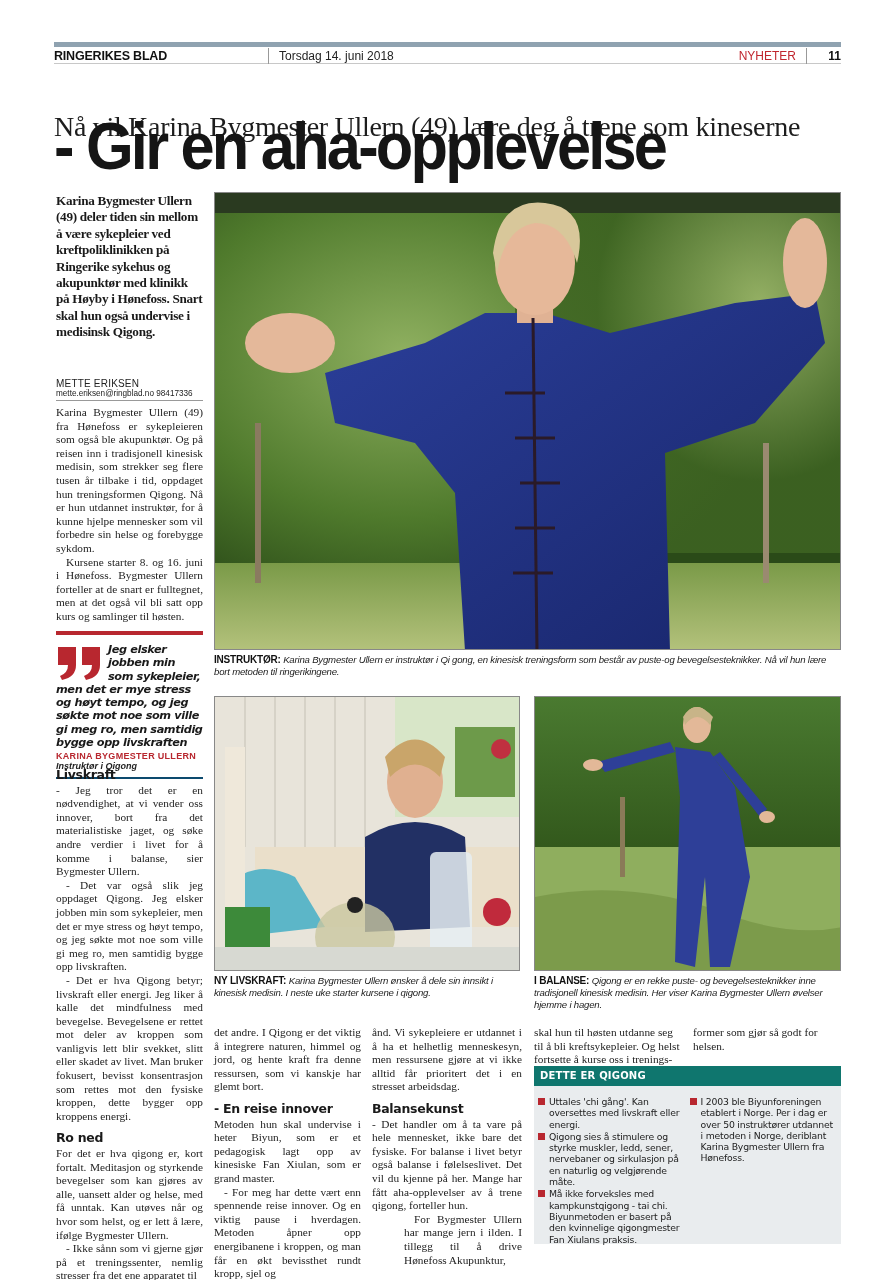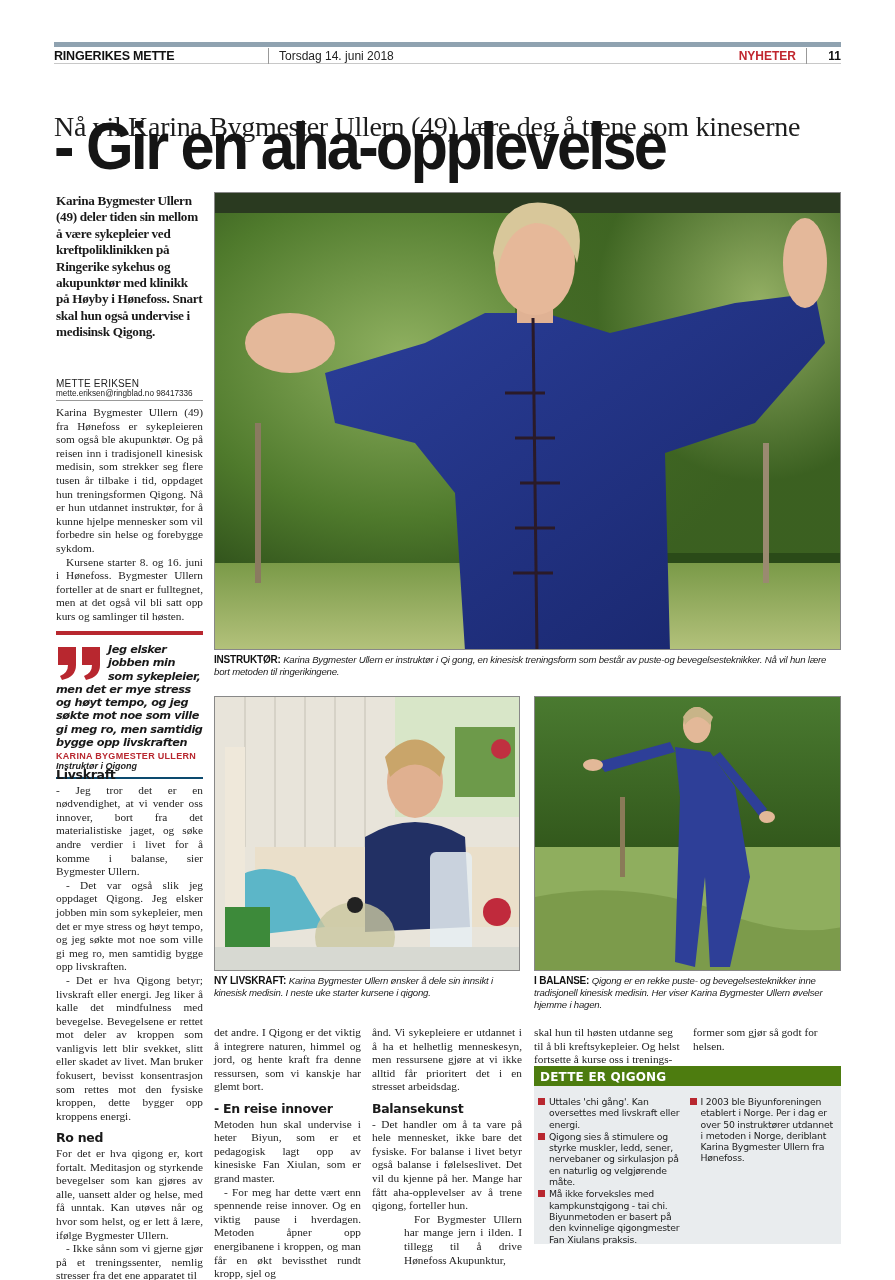--- a/index.html
+++ b/index.html
@@ -3,21 +3,21 @@
 <meta charset="utf-8">
 <style>
   * { box-sizing: border-box; margin: 0; padding: 0; }
   html, body { width: 895px; height: 1280px; background: #ffffff; overflow: hidden; }
   body { position: relative; font-family: "DejaVu Serif", serif; color: #222; }
 
   .topbar { position: absolute; left: 54px; top: 42px; width: 787px; height: 5px; background: #8fa2b0; }
   .header { position: absolute; left: 54px; top: 48px; width: 787px; height: 16px; display: flex; align-items: center; border-bottom: 1px solid #c8c8c8; }
   .header .paper { font-family: "Liberation Sans", sans-serif; font-weight: bold; font-size: 12.5px; color: #111; width: 214px; letter-spacing: -0.2px; }
   .header .date { font-family: "Liberation Sans", sans-serif; font-size: 12px; color: #222; border-left: 1px solid #999; padding-left: 10px; flex: 1; height: 16px; line-height: 16px; }
-  .header .section { font-family: "Liberation Sans", sans-serif; font-weight: bold; font-size: 12px; color: #c0262e; padding-right: 10px; border-right: 1px solid #999; height: 16px; line-height: 16px; }
+  .header .section { font-family: "Liberation Sans", sans-serif; font-weight: normal; font-size: 12px; color: #c0262e; padding-right: 10px; border-right: 1px solid #999; height: 16px; line-height: 16px; }
   .header .pagenum { font-family: "Liberation Sans", sans-serif; font-weight: bold; font-size: 12px; width: 34px; text-align: right; color: #111; }
 
   .kicker { position: absolute; left: 54px; top: 72px; font-family: "Liberation Serif", serif; font-size: 28px; color: #1d1d1d; letter-spacing: -0.3px; white-space: nowrap; margin-top: 39px; }
   .headline { position: absolute; left: 54px; top: 108px; font-family: "Liberation Sans", sans-serif; font-weight: bold; font-size: 66px; line-height: 76px; color: #151515; letter-spacing: -3px; transform: scaleX(0.93); transform-origin: left; white-space: nowrap; }
 
   .col-left { position: absolute; left: 56px; width: 147px; }
   .ingress { top: 193px; font-family: Liberation Serif, serif; font-weight: bold; font-size: 13.2px; line-height: 16.4px; color: #1a1a1a; letter-spacing: -0.3px; }
   .byline { position: absolute; left: 56px; top: 378px; width: 147px; font-family: "Liberation Sans", sans-serif; }
   .byline .name { font-size: 10px; color: #222; letter-spacing: 0.2px; }
   .byline .contact { font-size: 8.2px; color: #222; border-bottom: 1px solid #999; padding-bottom: 2px; }
@@ -30,32 +30,32 @@
   .pullquote .quotemark { float: left; width: 48px; height: 36px; margin-right: 4px; margin-top: 2px; }
   .pullquote .qtext { font-family: "DejaVu Sans", sans-serif; font-weight: bold; font-style: italic; font-size: 11.3px; line-height: 13.3px; color: #1a1a1a; letter-spacing: -0.4px; }
   .pullquote .qname { font-family: "Liberation Sans", sans-serif; font-weight: bold; font-size: 9px; color: #b8272f; margin-top: 2px; letter-spacing: 0.3px; }
   .pullquote .qrole { font-family: "Liberation Sans", sans-serif; font-style: italic; font-weight: bold; font-size: 9px; color: #222; }
 
   .photo { position: absolute; overflow: hidden; border: 1px solid #888; }
   .caption { position: absolute; font-family: "Liberation Sans", sans-serif; font-style: italic; font-size: 9.6px; line-height: 12px; color: #222; letter-spacing: -0.2px; }
   .caption b { font-style: normal; font-weight: bold; font-size: 10px; color: #111; }
 
   .factbox { position: absolute; left: 534px; top: 1066px; width: 307px; height: 178px; background: #e9ecee; }
-  .factbox .fhead { background: #4d7c0f; color: #fff; font-family: "DejaVu Sans", sans-serif; font-weight: bold; font-size: 12px; padding: 4px 6px; height: 20px; letter-spacing: 0.2px; }
+  .factbox .fhead { background: #0f766e; color: #fff; font-family: "DejaVu Sans", sans-serif; font-weight: bold; font-size: 10px; padding: 4px 6px; height: 20px; letter-spacing: 0.2px; }
   .factbox .fcols { display: flex; padding: 10px 6px 0 4px; gap: 6px; }
   .factbox ul { list-style: none; flex: 1; }
   .factbox li { font-family: "DejaVu Sans", sans-serif; font-size: 9.3px; line-height: 11.3px; color: #222; padding-left: 11px; position: relative; margin-bottom: 1px; letter-spacing: -0.2px; }
   .factbox li::before { content: ""; position: absolute; left: 0; top: 2px; width: 7px; height: 7px; background: #b8272f; }
 </style>
 </head>
 <body>
 
 <div class="topbar"></div>
 <div class="header">
-  <span class="paper">RINGERIKES METTE</span>
+  <span class="paper">RINGERIKES BLAD</span>
   <span class="date">Torsdag 14. juni 2018</span>
   <span class="section">NYHETER</span>
   <span class="pagenum">11</span>
 </div>
 
 <div class="kicker">Nå vil Karina Bygmester Ullern (49) lære deg å trene som kineserne</div>
 <div class="headline">- Gir en aha-opplevelse</div>
 
 <div class="col-left ingress" style="position:absolute;">Karina Bygmester Ullern (49) deler tiden sin mellom å være sykepleier ved kreftpoliklinikken på Ringerike sykehus og akupunktør med klinikk på Høyby i Hønefoss. Snart skal hun også undervise i medisinsk Qigong.</div>
 <div class="byline">

